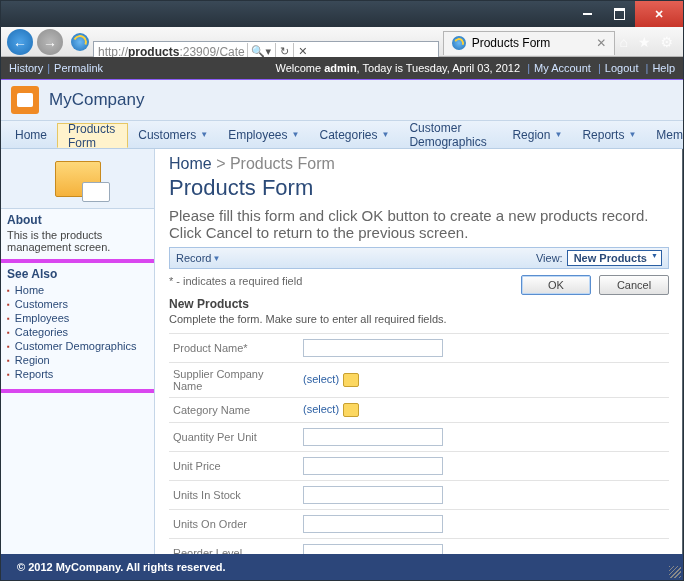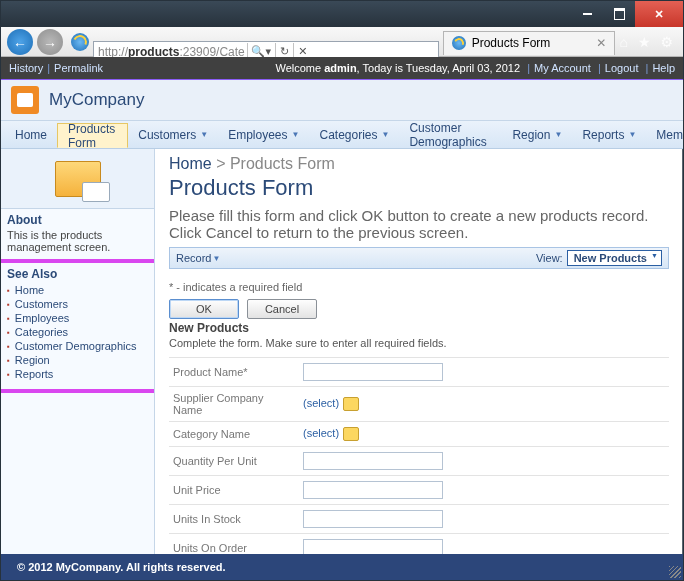--- a/index.html
+++ b/index.html
@@ -52,21 +52,21 @@
   h1{margin:2px 0 6px;font-size:22px;color:#2b4a78;font-weight:500;}
   .intro{font-size:15px;color:#666;margin-bottom:6px;}
   .toolbar{height:22px;background:linear-gradient(#eef4fb,#d7e6f6);border:1px solid #a9c4e4;display:flex;align-items:center;padding:0 6px;font-size:11px;color:#2b4a78;justify-content:space-between;}
   .toolbar .rec{display:flex;align-items:center;gap:1px;}
   .viewsel{border:1px solid #2b5fa3;background:#fff;color:#2b4a78;padding:1px 14px 1px 6px;font-weight:bold;position:relative;font-size:11px;}
   .viewsel::after{content:"▼";position:absolute;right:3px;font-size:7px;color:#2b5fa3;}
   .note{font-size:11px;color:#666;margin-top:6px;}
   .btnrow{display:flex;gap:8px;justify-content:flex-end;margin-top:6px;}
   .btn{min-width:70px;height:20px;font-size:11px;background:linear-gradient(#fefefe,#e3e3e3);border:1px solid #8a9097;border-radius:2px;display:flex;align-items:center;justify-content:center;}
   .btn.ok{border-color:#5a8ecf;box-shadow:0 0 0 1px #bcd7f5 inset;}
-  .noterow{display:flex;justify-content:space-between;align-items:flex-start;margin-top:6px;flex-direction:column;}
+  .noterow{display:flex;justify-content:space-between;align-items:flex-start;}
   .formhdr{font-weight:bold;color:#444;margin-top:2px;}
   .formsub{color:#555;font-size:11px;margin:2px 0 8px;}
   table.frm{width:100%;border-collapse:collapse;font-size:11px;}
   table.frm td{border-top:1px solid #e3e3e3;padding:5px 4px;vertical-align:middle;}
   table.frm td.lbl{width:130px;color:#777;}
   .inp{width:140px;height:18px;border:1px solid #b5c3d3;background:#fff;}
   .sel{color:#2b5fa3;}
   .lookup{display:inline-block;width:16px;height:14px;background:#fcd760;border:1px solid #c8a030;border-radius:2px;margin-left:4px;vertical-align:middle;}
   .footer{height:26px;background:#2c467a;color:#fff;display:flex;align-items:center;padding:0 16px;font-size:11px;font-weight:bold;}
   .corner{position:absolute;right:3px;bottom:3px;width:12px;height:12px;background:repeating-linear-gradient(135deg,#888 0 1px,transparent 1px 3px);}

